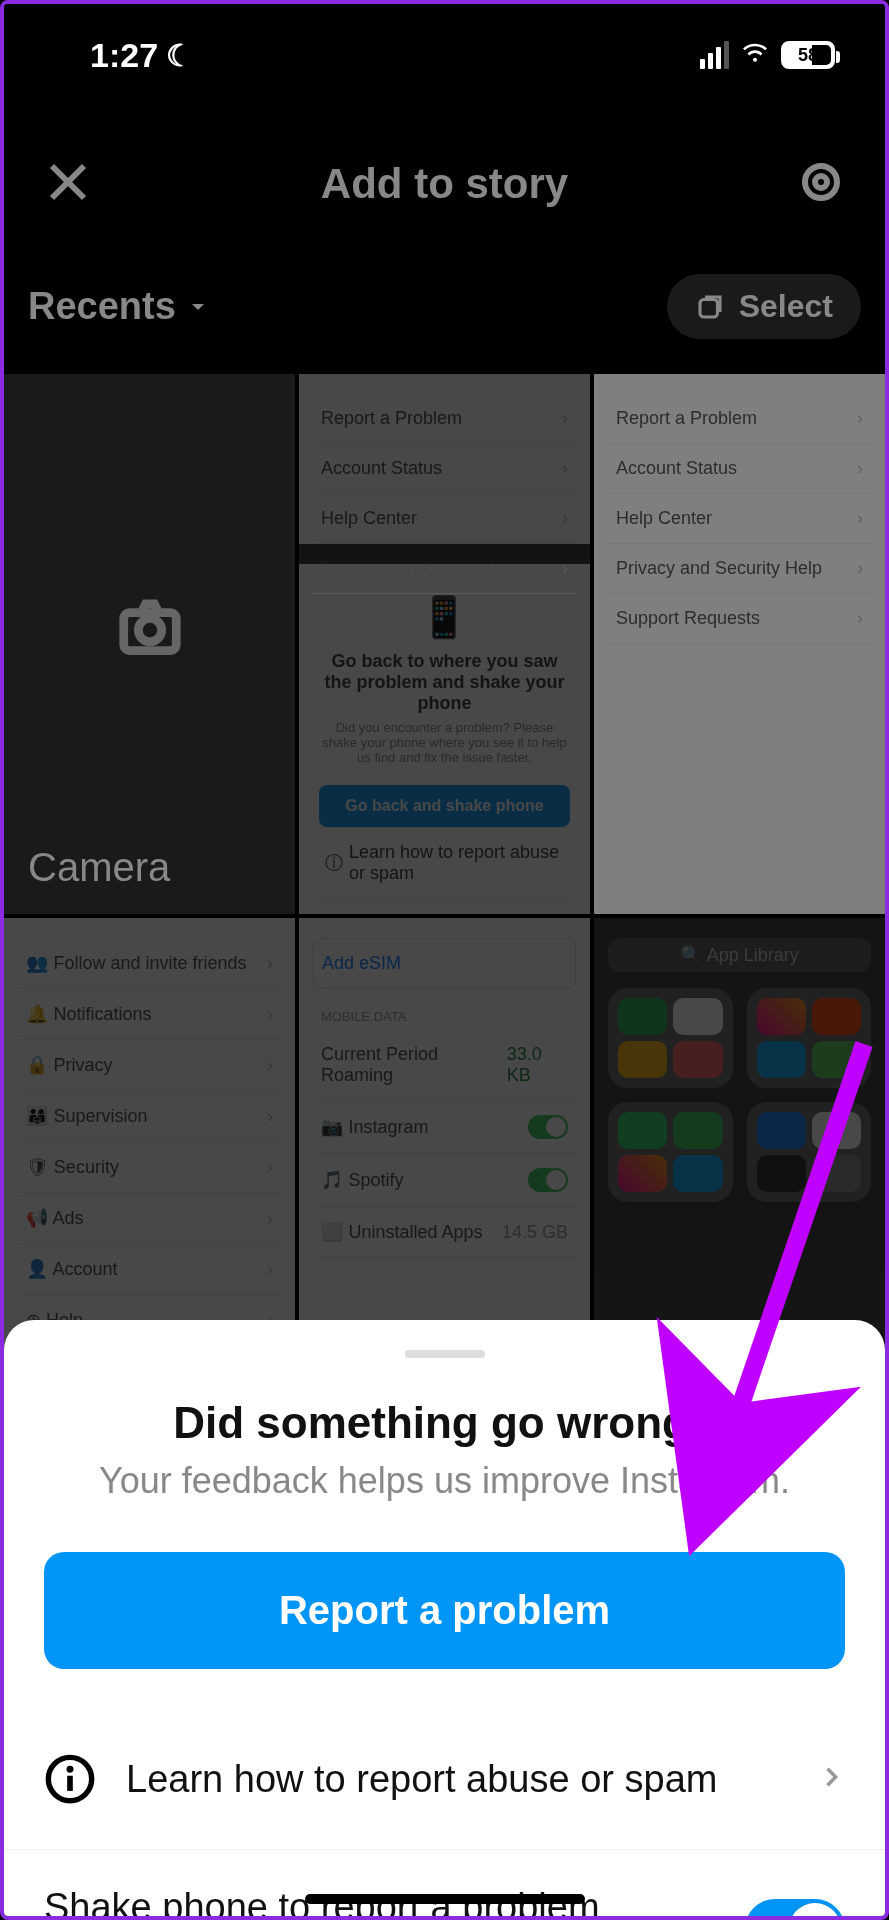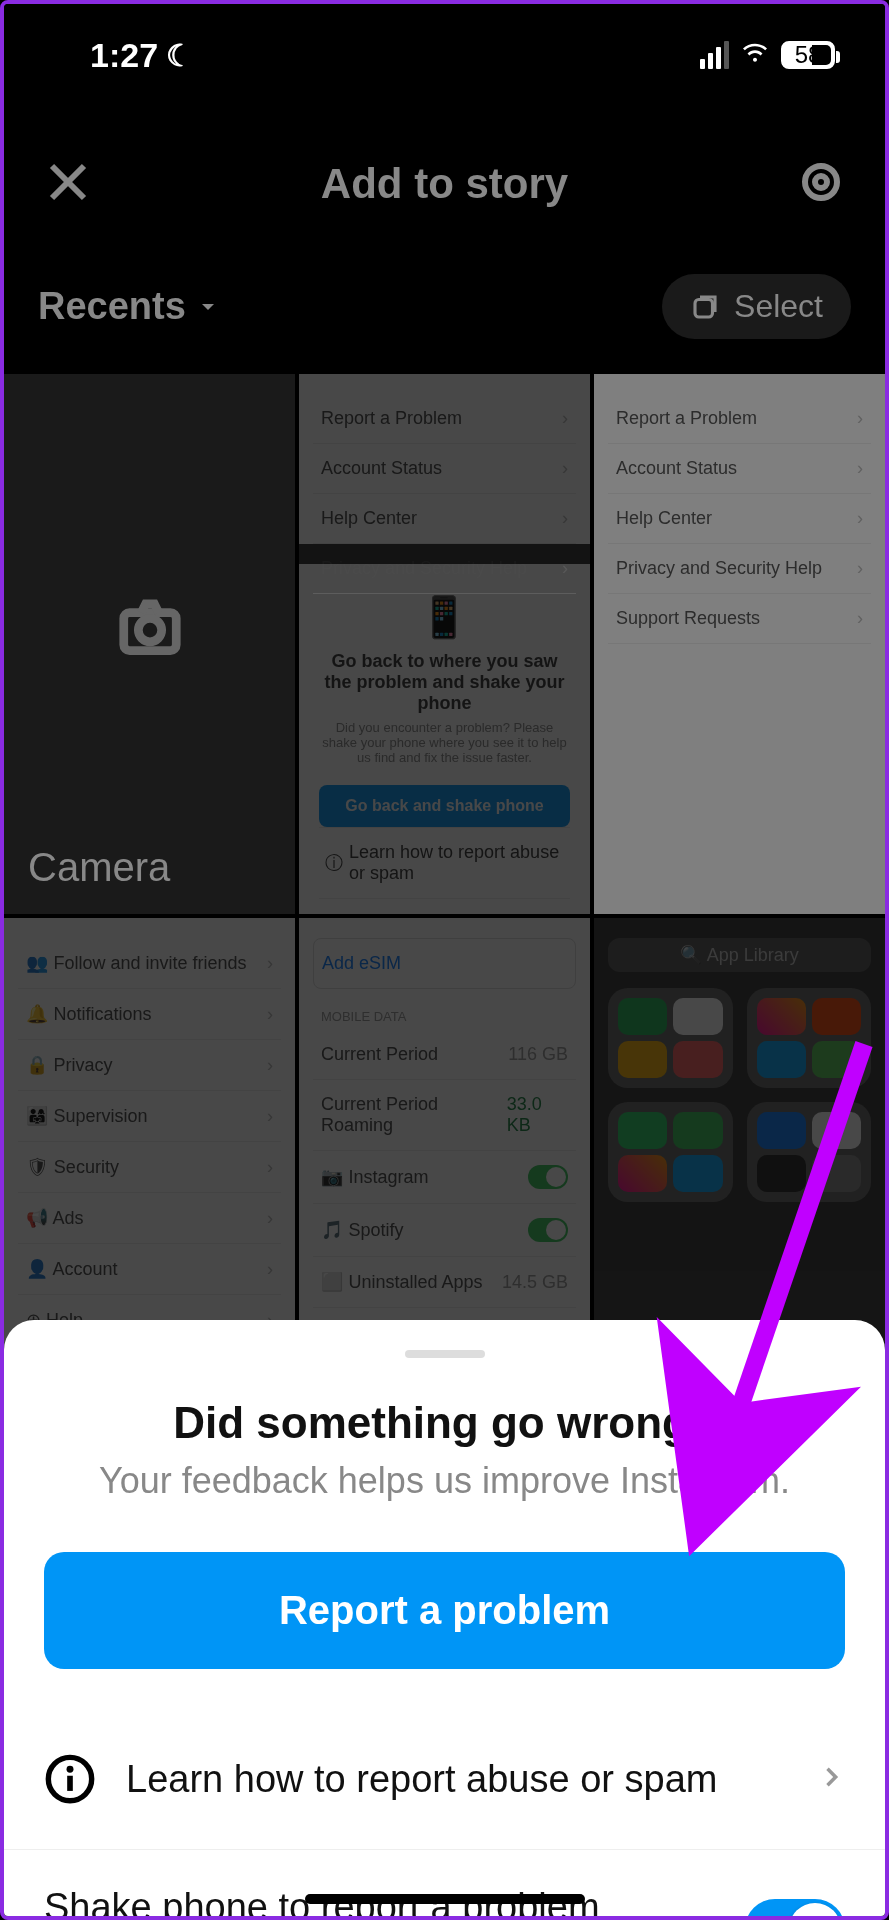--- a/index.html
+++ b/index.html
@@ -12,36 +12,36 @@
   .sb-right { display:flex; align-items:center; gap:10px; }
   .moon { font-size:30px; }
   .signal-bars { display:flex; align-items:flex-end; gap:3px; }
   .signal-bars span { width:5px; background:#fff; border-radius:1px; }
   .signal-bars span:nth-child(1){height:10px}
   .signal-bars span:nth-child(2){height:16px}
   .signal-bars span:nth-child(3){height:22px}
   .signal-bars span:nth-child(4){height:28px; background:#555;}
   .wifi-icon svg { width:32px; height:32px; fill:#fff; }
   .battery { display:flex; align-items:center; gap:3px; }
-  .battery-body { width:54px; height:28px; border:2.5px solid #fff; border-radius:8px; position:relative; display:flex; align-items:center; justify-content:center; font-size:24px; font-weight:400; color:#000; background:#fff; }
+  .battery-body { width:54px; height:28px; border:2.5px solid #fff; border-radius:8px; position:relative; display:flex; align-items:center; justify-content:center; font-size:18px; font-weight:700; color:#000; background:#fff; }
   .battery-body::after { content:""; position:absolute; right:-7px; top:8px; width:4px; height:12px; background:#fff; border-radius:0 3px 3px 0; }
   .battery-fill { position:absolute; right:2px; top:2px; bottom:2px; width:38%; background:#000; border-radius:0 5px 5px 0; }
   .battery-text { position:relative; z-index:1; color:#000; }
   
   
   .dimmed { position:absolute; top:0; left:0; right:0; bottom:0; background:#000; }
   .header { position:absolute; top:130px; left:0; right:0; height:100px; display:flex; align-items:center; justify-content:space-between; padding:0 40px; color:#888; }
   .close-x svg { width:48px; height:48px; stroke:#888; stroke-width:3; fill:none; }
   .header-title { font-size:42px; font-weight:700; color:#888; }
   .gear svg { width:48px; height:48px; stroke:#888; stroke-width:3; fill:none; }
   
-  .subheader { position:absolute; top:260px; left:0; right:0; display:flex; align-items:center; justify-content:space-between; padding:10px 34px; }
+  .subheader { position:absolute; top:260px; left:0; right:0; display:flex; align-items:center; justify-content:space-between; padding:10px 24px; }
   .recents { display:flex; align-items:center; gap:10px; color:#888; font-size:38px; font-weight:700; }
   .chevdown svg { width:24px; height:24px; fill:#888; }
-  .select-btn { display:flex; align-items:center; gap:14px; background:#1a1a1a; padding:14px 28px; border-radius:40px; color:#888; font-size:32px; font-weight:400; }
+  .select-btn { display:flex; align-items:center; gap:14px; background:#1a1a1a; padding:14px 28px; border-radius:40px; color:#888; font-size:32px; font-weight:700; }
   .select-btn svg { width:30px; height:30px; stroke:#888; stroke-width:2.5; fill:none; }
   
   
   .grid { position:absolute; top:370px; left:0; right:0; bottom:0; display:grid; grid-template-columns: repeat(3, 1fr); grid-auto-rows: 540px; gap:4px; }
   .tile { background:#1a1a1a; position:relative; overflow:hidden; }
   .tile.light { background:#2a2a2a; }
   .tile .camera-lbl { position:absolute; bottom:24px; left:24px; color:#888; font-size:40px; font-weight:400; }
   .tile .cam-icon { position:absolute; top:50%; left:50%; transform:translate(-50%,-70%); }
   .tile .cam-icon svg { width:70px; height:70px; stroke:#666; stroke-width:3; fill:none; }
   
@@ -259,24 +259,20 @@
         </div>
         <div class="overlay-dim"></div>
       </div>
 
       <div class="tile light">
         <div class="minilist">
           <div class="row" style="color:#0a7cff;border:1px solid #ddd;border-radius:8px;margin-bottom:14px;">
               <span>Add eSIM</span>
             </div>
           <div style="font-size:13px;color:#999;padding:6px 8px;">MOBILE DATA</div>
-          <div class="row">
-              <span>Current Period</span>
-              <span style="color:#999;">116 GB</span>
-            </div>
           <div class="row">
               <span>Current Period Roaming</span>
               <span style="color:#15803d;">33.0 KB</span>
             </div>
           <div class="row">
               <span>📷 <span>Instagram</span></span>
               <span style="width:40px;height:24px;background:#34c759;border-radius:12px;position:relative;">
                 <span style="position:absolute;right:2px;top:2px;width:20px;height:20px;background:#fff;border-radius:50%;"></span>
               </span>
             </div>

